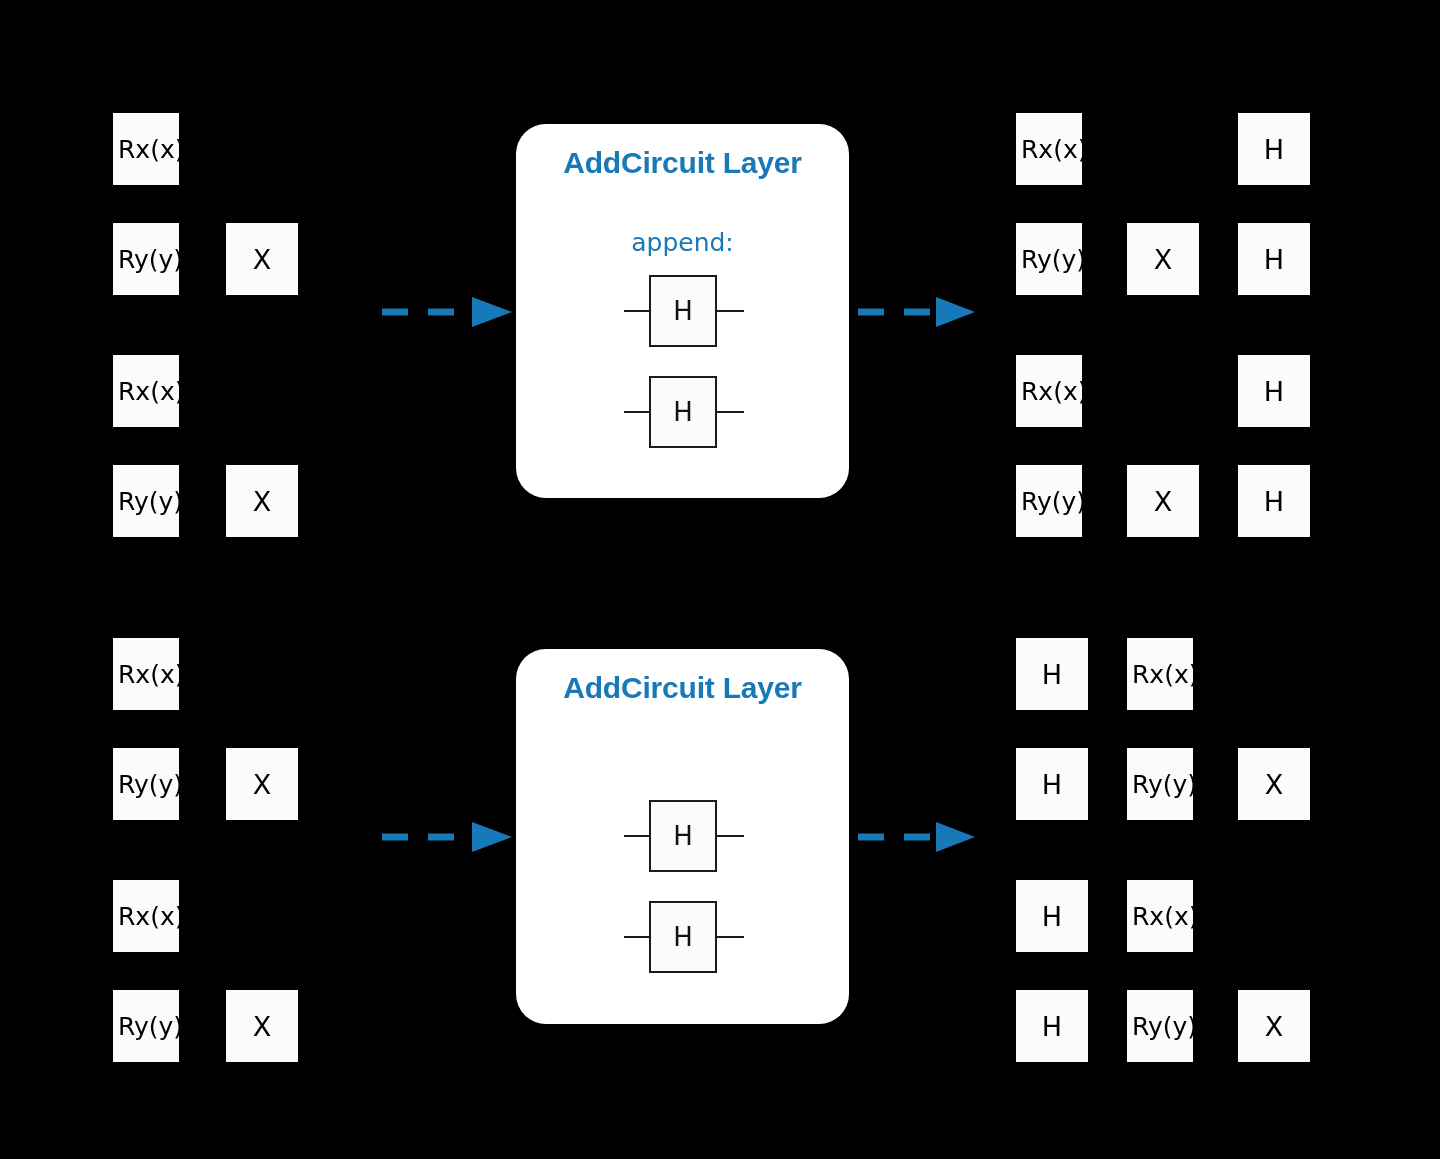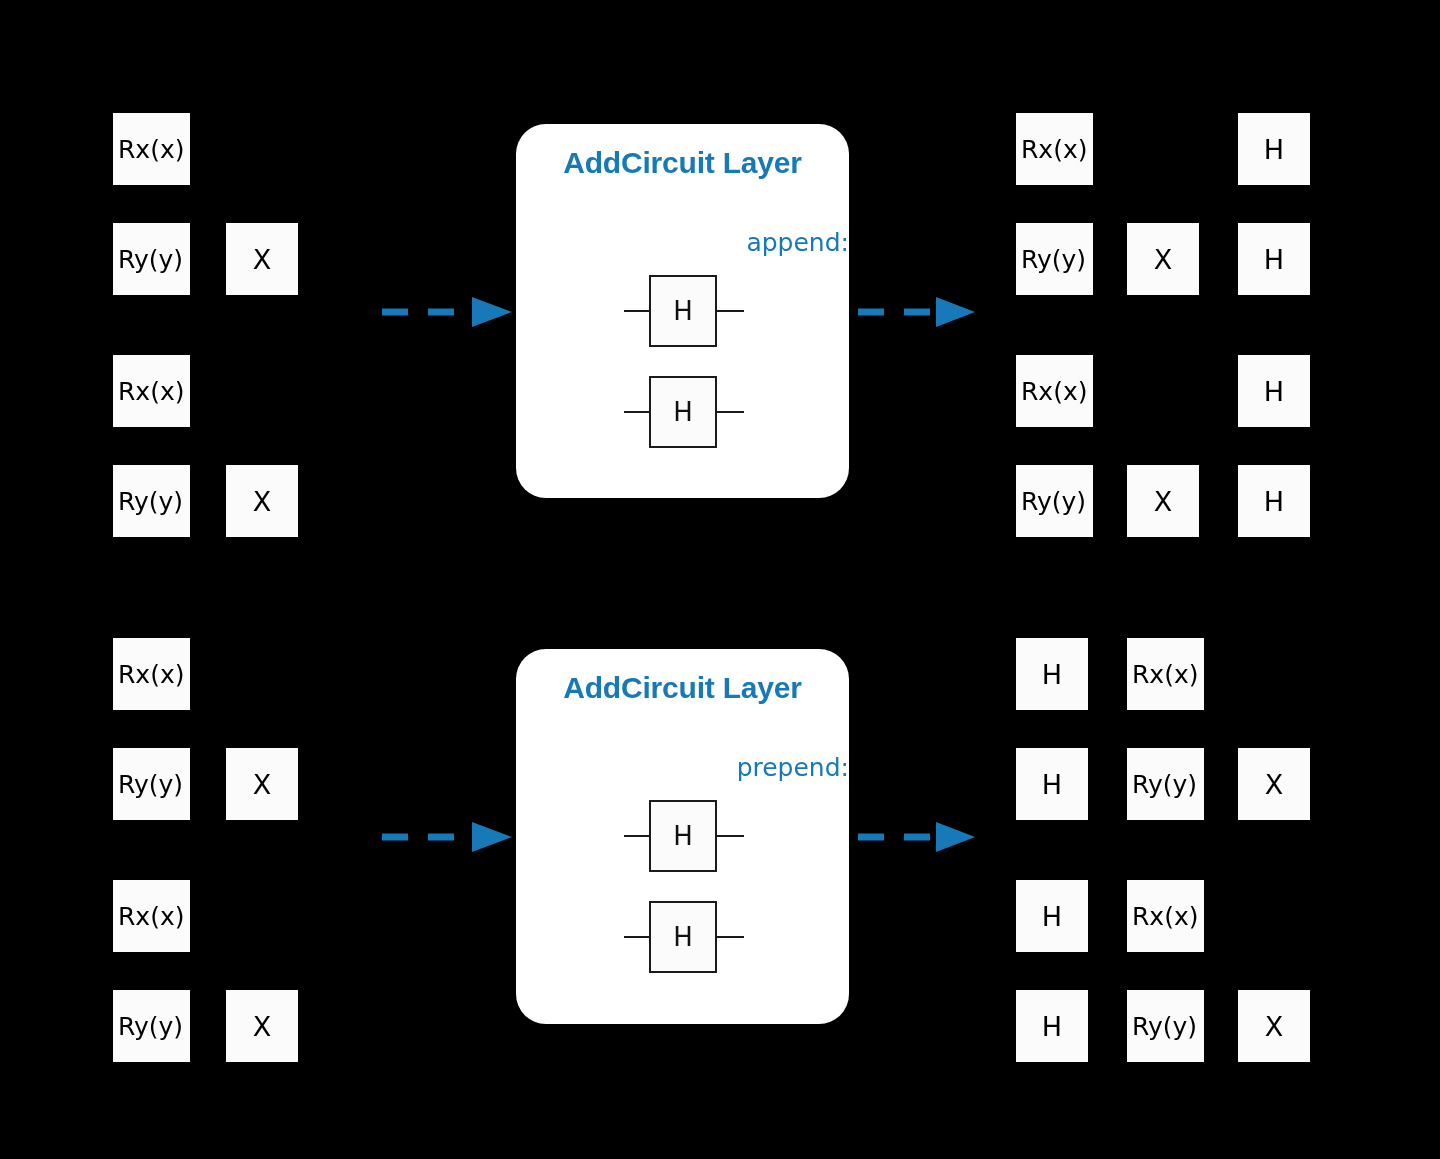--- a/index.html
+++ b/index.html
@@ -24,21 +24,21 @@
     position: absolute;
     background: #fbfbfb;
     color: #000000;
     display: flex;
     align-items: center;
     justify-content: center;
     font-family: "DejaVu Sans", sans-serif;
     line-height: 1;
     box-sizing: border-box;
   }
-  .gate.w-wide  { width: 77px;  height: 72px; font-size: 25px; }
+  .gate.w-wide  { width: 66px;  height: 72px; font-size: 25px; }
   .gate.w-wide.lbl-left { justify-content: flex-start; padding-left: 5px; }
   .gate.w-narrow{ width: 72px;  height: 72px; font-size: 27px; }
 
   
   .panel {
     position: absolute;
     background: #ffffff;
     box-sizing: border-box;
     border-radius: 30px;
   }
@@ -49,21 +49,21 @@
     text-align: center;
     font-size: 30px;
     font-weight: bold;
     letter-spacing: -0.2px;
     font-family: "Liberation Sans", sans-serif;
   }
   .panel-mode {
     position: absolute;
     left: 0;
     width: 100%;
-    text-align: right;
+    text-align: center;
     font-size: 25px;
     font-weight: normal;
     font-family: "DejaVu Sans", sans-serif;
   }
 
   
   .hgate-wrap {
     position: absolute;
     width: 120px;
     height: 72px;
@@ -178,21 +178,20 @@
 
   <div class="arrow" style="left:380px; top:820px; width:135px;">
     <svg width="135" height="34" viewBox="0 0 135 34">
       <line x1="2" y1="17" x2="110" y2="17" stroke="#1779b8" stroke-width="7" stroke-dasharray="26,20" stroke-linecap="butt"></line>
       <polygon points="92,2 132,17 92,32" fill="#1779b8"></polygon>
     </svg>
   </div>
 
   <div class="panel" style="left:516px; top:649px; width:333px; height:375px;">
     <div class="panel-title" style="top:22px; color:#1779b8;">AddCircuit Layer</div>
-    <div class="panel-mode" style="top:104px; color:#1779b8;">prepend:</div>
 
     <div class="hgate-wrap" style="left:108px; top:151px;">
       <div class="hgate-wire left"></div>
       <div class="hgate-wire right"></div>
       <div class="hgate-box">H</div>
     </div>
 
     <div class="hgate-wrap" style="left:108px; top:252px;">
       <div class="hgate-wire left"></div>
       <div class="hgate-wire right"></div>

